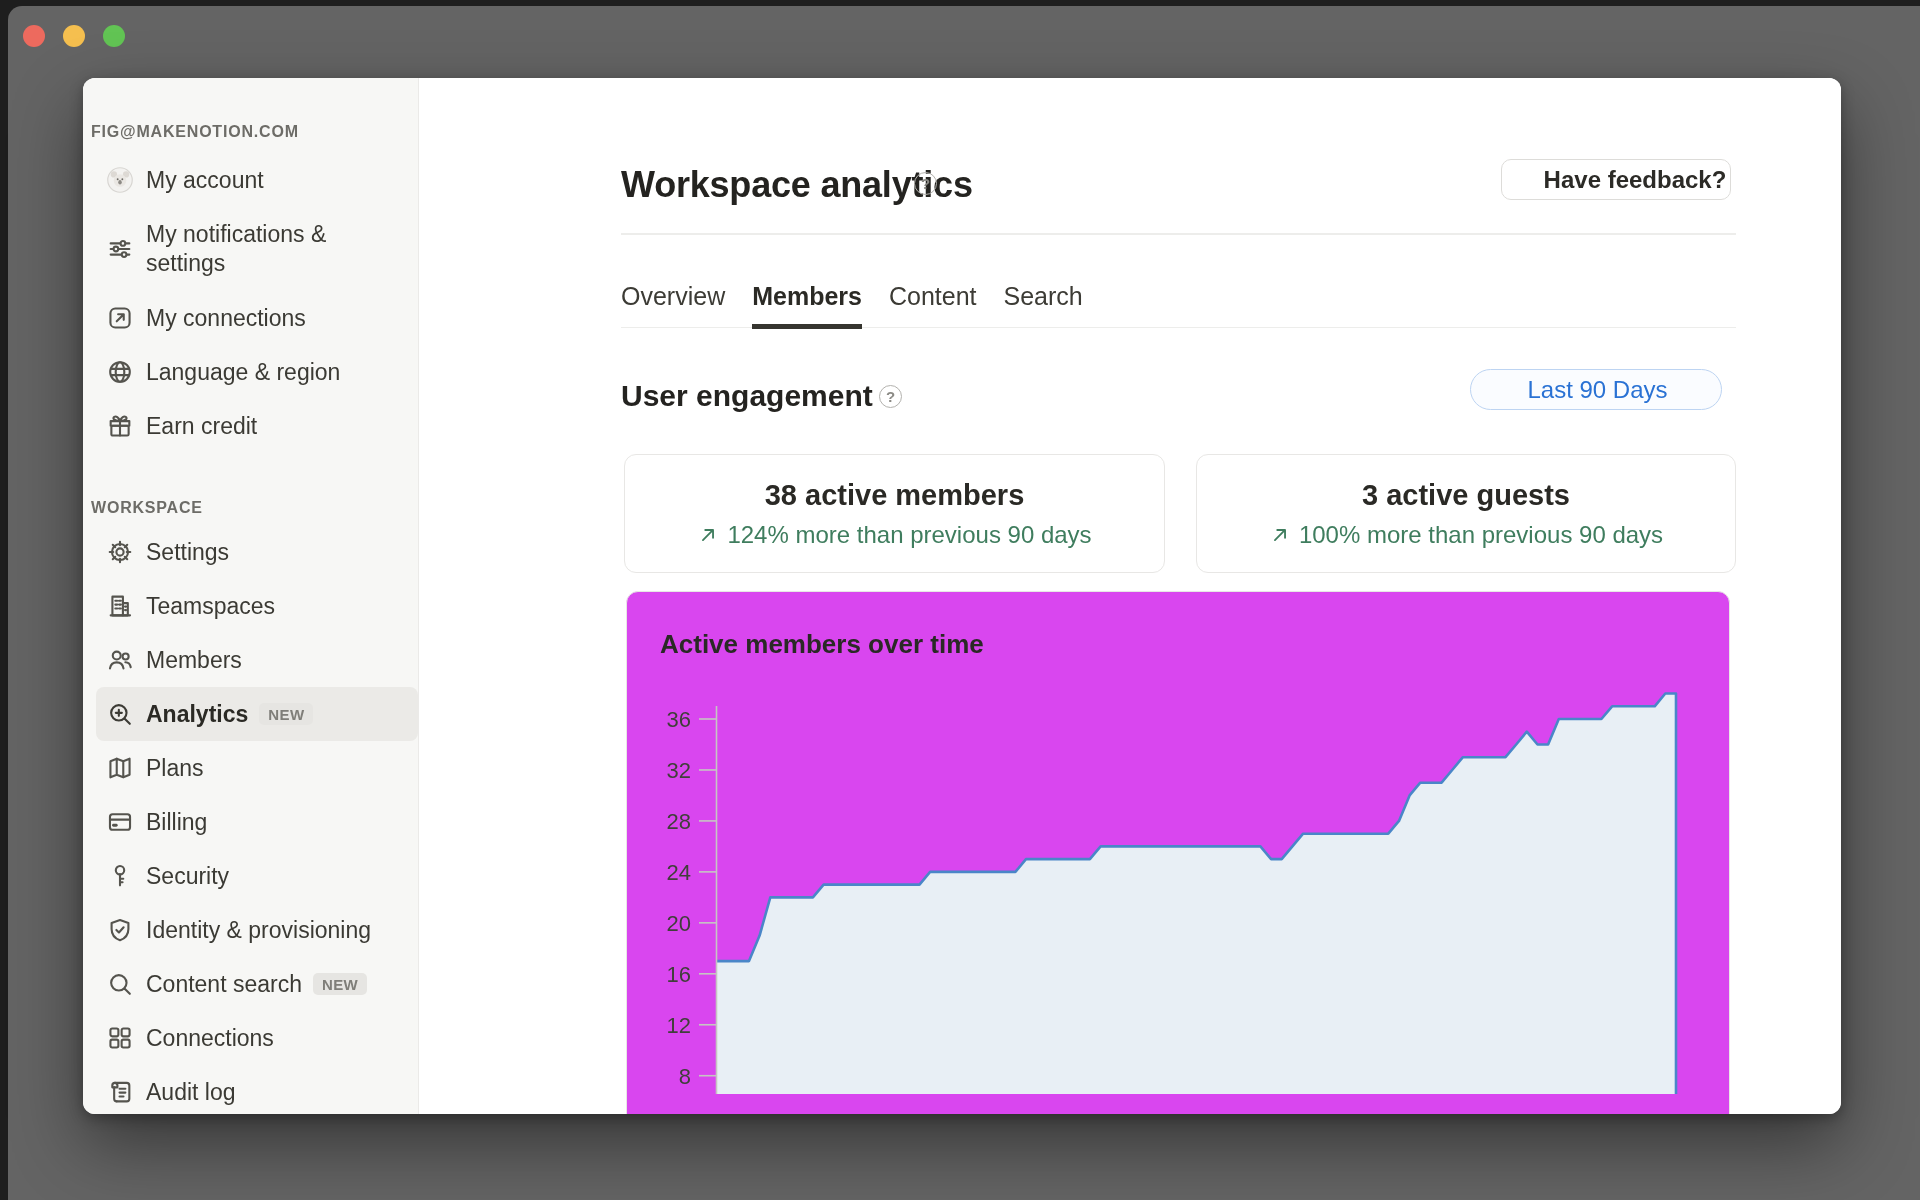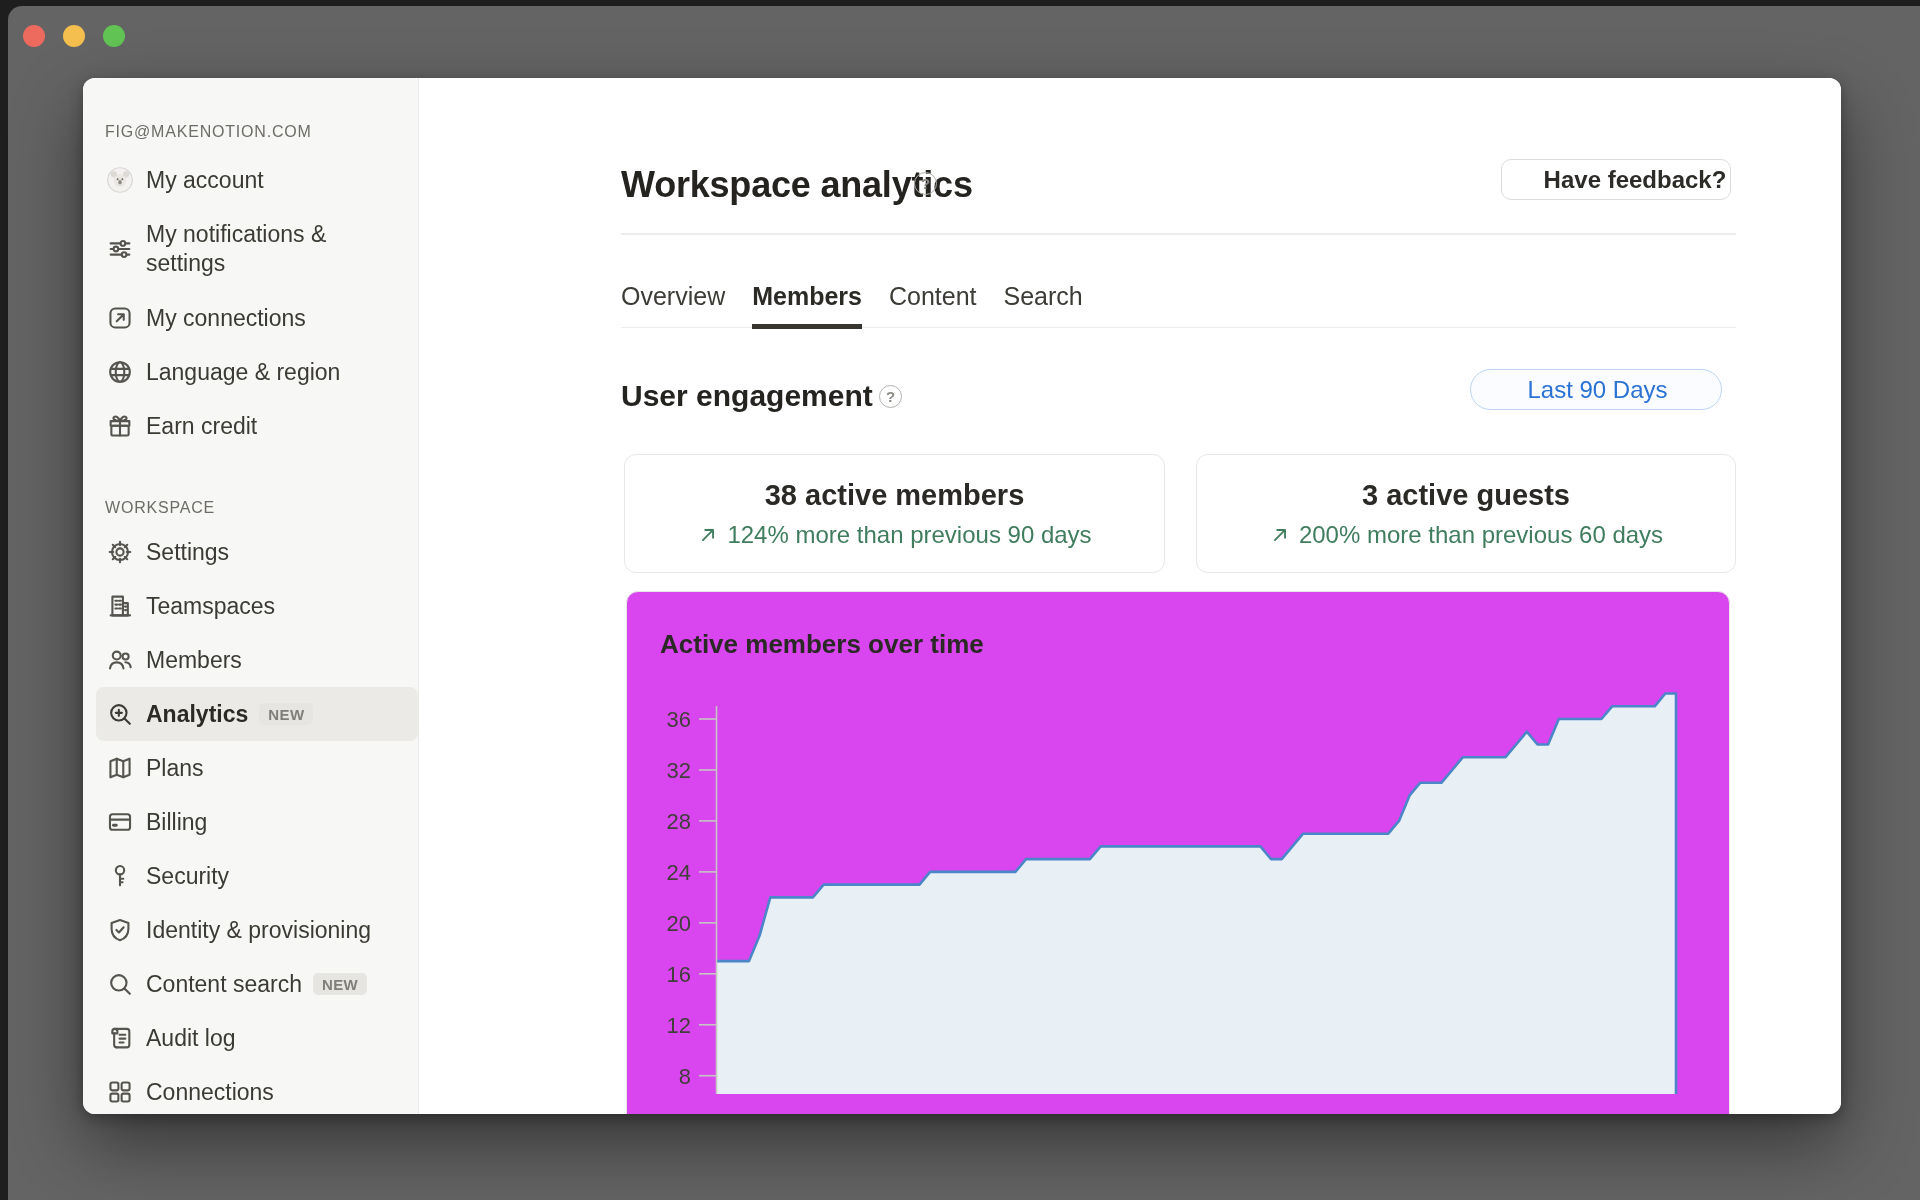--- a/index.html
+++ b/index.html
@@ -14,22 +14,22 @@
   .t-yellow{ left:55px; }
   .t-green { left:95px; }
 
   .window { position:absolute; left:75px; top:72px; width:1758px; height:1036px;
     background:#ffffff; border-radius:12px; overflow:hidden; display:flex;
     box-shadow:0 30px 70px rgba(0,0,0,.45), 0 4px 14px rgba(0,0,0,.30); }
 
   
   .sidebar { width:336px; flex:0 0 336px; background:#f7f7f5; border-right:1px solid #ebeae8;
     padding-top:45px; overflow:hidden; }
-  .side-heading { padding-left:22px; height:18px; line-height:18px; font-size:16px;
-    font-weight:400; letter-spacing:.8px; color:#6d6c67; }
+  .side-heading { padding-left:8px; height:18px; line-height:18px; font-size:16px;
+    font-weight:700; letter-spacing:.8px; color:#6d6c67; }
   .side-heading.email { margin-bottom:12px; }
   .side-heading.workspace { margin-top:46px; margin-bottom:8px; }
 
   .nav-row { height:54px; margin:0 0 0 13px; padding-left:9px; padding-right:8px;
     border-radius:8px; display:flex; align-items:center; gap:11px; cursor:pointer; }
   .nav-row.two-line { height:84px; }
   .nav-row.selected { background:#ebeae7; }
   .nav-row .icon { width:30px; height:30px; flex:0 0 30px; color:#55544e;
     display:flex; align-items:center; justify-content:center; }
   .nav-row .icon svg { width:28px; height:28px; }
@@ -249,37 +249,37 @@
                 <circle cx="11" cy="11" r="6.6"></circle>
                 <path d="M15.8 15.8l4.6 4.6"></path>
               </svg>
             </span>
             <span class="nav-label">Content search</span>
             <span class="new-badge">NEW</span>
           </div>
           <div class="nav-row">
             <span class="icon">
               <svg viewBox="0 0 24 24" fill="none" stroke="currentColor" stroke-width="1.8" stroke-linecap="round" stroke-linejoin="round">
-                <path d="M7.6 4.2h10.2c1.2 0 2.2 1 2.2 2.2v11.4c0 1.2-1 2.2-2.2 2.2H9.2"></path>
-                <path d="M7.6 4.2c-1.2 0-2.2 1-2.2 2.2V8h4.4V6.4c0-1.2-1-2.2-2.2-2.2z"></path>
-                <path d="M9.2 20c-1.2 0-2.2-1-2.2-2.2V8M11.6 9.2h5M11.6 12.5h5M11.6 15.8h3.4"></path>
-              </svg>
-            </span>
-            <span class="nav-label">Audit log</span>
-          </div>
-          <div class="nav-row">
-            <span class="icon">
-              <svg viewBox="0 0 24 24" fill="none" stroke="currentColor" stroke-width="1.8" stroke-linecap="round" stroke-linejoin="round">
                 <rect x="3.8" y="3.8" width="6.8" height="6.8" rx="1.5"></rect>
                 <rect x="13.4" y="3.8" width="6.8" height="6.8" rx="1.5"></rect>
                 <rect x="3.8" y="13.4" width="6.8" height="6.8" rx="1.5"></rect>
                 <rect x="13.4" y="13.4" width="6.8" height="6.8" rx="1.5"></rect>
               </svg>
             </span>
             <span class="nav-label">Connections</span>
+          </div>
+          <div class="nav-row">
+            <span class="icon">
+              <svg viewBox="0 0 24 24" fill="none" stroke="currentColor" stroke-width="1.8" stroke-linecap="round" stroke-linejoin="round">
+                <path d="M7.6 4.2h10.2c1.2 0 2.2 1 2.2 2.2v11.4c0 1.2-1 2.2-2.2 2.2H9.2"></path>
+                <path d="M7.6 4.2c-1.2 0-2.2 1-2.2 2.2V8h4.4V6.4c0-1.2-1-2.2-2.2-2.2z"></path>
+                <path d="M9.2 20c-1.2 0-2.2-1-2.2-2.2V8M11.6 9.2h5M11.6 12.5h5M11.6 15.8h3.4"></path>
+              </svg>
+            </span>
+            <span class="nav-label">Audit log</span>
           </div>
         </div>
     </div>
 
     <div class="main">
       <div class="page-title">Workspace analytics</div>
       <div class="help-circle help-1">
         <span>?</span>
       </div>
 
@@ -329,21 +329,21 @@
             </div>
           </div>
           <div class="stat-card c1">
             <div class="stat-value">3 active guests</div>
             <div class="stat-delta">
               <span class="icon">
                 <svg viewBox="0 0 24 24" fill="none" stroke="currentColor" stroke-width="1.8" stroke-linecap="round" stroke-linejoin="round">
                   <path d="M6.5 17.5L17.5 6.5M9 6.5h8.5V15" stroke-width="2"></path>
                 </svg>
               </span>
-              <span>200% more than previous 60 days</span>
+              <span>100% more than previous 90 days</span>
             </div>
           </div>
         </div>
 
       <div class="chart-card">
         <div class="chart-title">Active members over time</div>
         <div class="chart-canvas"><svg viewBox="0 0 1092 417" width="1092" height="417">
               <polygon points="78,417 78.0,284.1 88.7,284.1 99.3,284.1 110.0,284.1 120.6,258.6 131.3,220.4 141.9,220.4 152.6,220.4 163.2,220.4 173.9,220.4 184.6,207.6 195.2,207.6 205.9,207.6 216.5,207.6 227.2,207.6 237.8,207.6 248.5,207.6 259.1,207.6 269.8,207.6 280.5,207.6 291.1,194.9 301.8,194.9 312.4,194.9 323.1,194.9 333.7,194.9 344.4,194.9 355.0,194.9 365.7,194.9 376.4,194.9 387.0,182.1 397.7,182.1 408.3,182.1 419.0,182.1 429.6,182.1 440.3,182.1 450.9,182.1 461.6,169.4 472.3,169.4 482.9,169.4 493.6,169.4 504.2,169.4 514.9,169.4 525.5,169.4 536.2,169.4 546.8,169.4 557.5,169.4 568.2,169.4 578.8,169.4 589.5,169.4 600.1,169.4 610.8,169.4 621.4,169.4 632.1,182.1 642.7,182.1 653.4,169.4 664.1,156.7 674.7,156.7 685.4,156.7 696.0,156.7 706.7,156.7 717.3,156.7 728.0,156.7 738.6,156.7 749.3,156.7 760.0,143.9 770.6,118.4 781.3,105.7 791.9,105.7 802.6,105.7 813.2,93.0 823.9,80.2 834.5,80.2 845.2,80.2 855.9,80.2 866.5,80.2 877.2,67.5 887.8,54.7 898.5,67.5 909.1,67.5 919.8,42.0 930.4,42.0 941.1,42.0 951.8,42.0 962.4,42.0 973.1,29.3 983.7,29.3 994.4,29.3 1005.0,29.3 1015.7,29.3 1026.3,16.5 1037.0,16.5 1037,417" fill="#e8eff5" stroke="none"></polygon>
               <path d="M78.0,284.1 L88.7,284.1 L99.3,284.1 L110.0,284.1 L120.6,258.6 L131.3,220.4 L141.9,220.4 L152.6,220.4 L163.2,220.4 L173.9,220.4 L184.6,207.6 L195.2,207.6 L205.9,207.6 L216.5,207.6 L227.2,207.6 L237.8,207.6 L248.5,207.6 L259.1,207.6 L269.8,207.6 L280.5,207.6 L291.1,194.9 L301.8,194.9 L312.4,194.9 L323.1,194.9 L333.7,194.9 L344.4,194.9 L355.0,194.9 L365.7,194.9 L376.4,194.9 L387.0,182.1 L397.7,182.1 L408.3,182.1 L419.0,182.1 L429.6,182.1 L440.3,182.1 L450.9,182.1 L461.6,169.4 L472.3,169.4 L482.9,169.4 L493.6,169.4 L504.2,169.4 L514.9,169.4 L525.5,169.4 L536.2,169.4 L546.8,169.4 L557.5,169.4 L568.2,169.4 L578.8,169.4 L589.5,169.4 L600.1,169.4 L610.8,169.4 L621.4,169.4 L632.1,182.1 L642.7,182.1 L653.4,169.4 L664.1,156.7 L674.7,156.7 L685.4,156.7 L696.0,156.7 L706.7,156.7 L717.3,156.7 L728.0,156.7 L738.6,156.7 L749.3,156.7 L760.0,143.9 L770.6,118.4 L781.3,105.7 L791.9,105.7 L802.6,105.7 L813.2,93.0 L823.9,80.2 L834.5,80.2 L845.2,80.2 L855.9,80.2 L866.5,80.2 L877.2,67.5 L887.8,54.7 L898.5,67.5 L909.1,67.5 L919.8,42.0 L930.4,42.0 L941.1,42.0 L951.8,42.0 L962.4,42.0 L973.1,29.3 L983.7,29.3 L994.4,29.3 L1005.0,29.3 L1015.7,29.3 L1026.3,16.5 L1037.0,16.5 L1037 417" fill="none" stroke="#4a86c8" stroke-width="2.6" stroke-linejoin="round"></path>
               <line x1="60" x2="77.5" y1="398.72" y2="398.72" stroke="#c6c5c2" stroke-width="1.6"></line>

